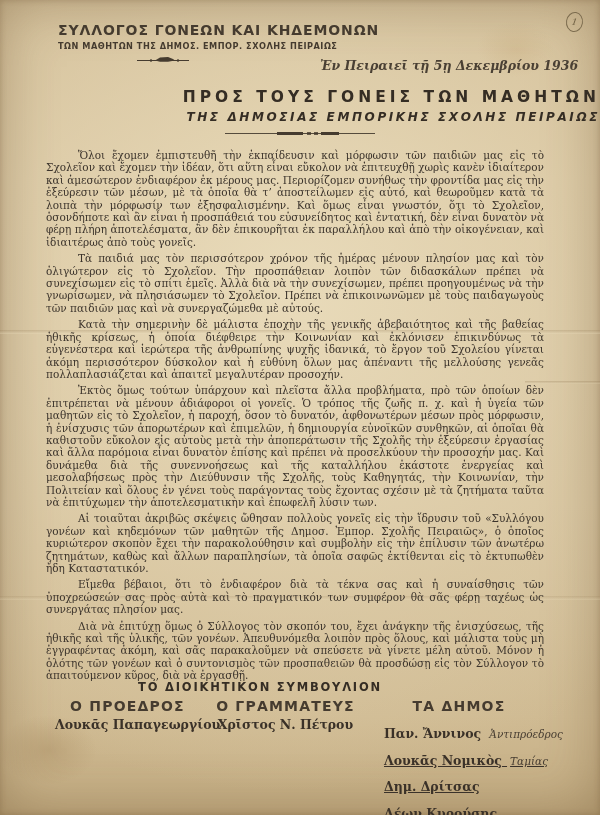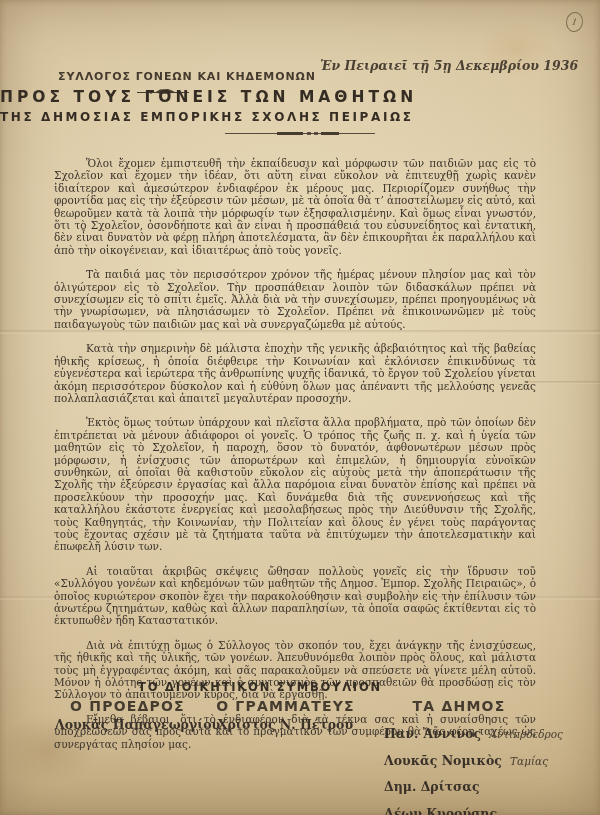--- a/index.html
+++ b/index.html
@@ -29,75 +29,76 @@
     border:1.4px solid rgba(112,96,68,.85);border-radius:50%;
     display:flex;align-items:center;justify-content:center;
     transform:rotate(9deg);
     color:rgba(100,85,58,.9);font:italic 9px/1 "DejaVu Serif",serif;
   }
   
   .letterhead{
     position:absolute;left:58px;top:22px;width:210px;text-align:center;
     font-family:"DejaVu Sans",sans-serif;font-weight:bold;color:#453b2f;
   }
-  .lh1{font-size:11px;letter-spacing:.9px;white-space:nowrap;margin-top:48px;}
+  .lh1{font-size:14px;letter-spacing:.9px;white-space:nowrap;}
   .lh2{font-size:8.2px;letter-spacing:.5px;white-space:nowrap;margin-top:3px;}
   .lh-flourish{display:block;margin:4px auto 0 auto;}
   
   .dateline{
     position:absolute;left:320px;top:58px;width:200px;text-align:center;
     font:italic bold 12.5px/1.2 "DejaVu Serif",serif;color:#4a4034;white-space:nowrap;
   }
   
-  .title-block{position:absolute;left:0;top:88px;width:600px;text-align:left;
+  .title-block{position:absolute;left:0;top:88px;width:600px;text-align:right;
     font-family:"DejaVu Sans",sans-serif;font-weight:bold;color:#352d24;}
   .t1{font-size:15.5px;letter-spacing:4px;white-space:nowrap;}
-  .t2{font-size:12px;letter-spacing:2.6px;white-space:nowrap;margin-top:4px;}
+  .t2{font-size:12px;letter-spacing:2.6px;white-space:nowrap;margin-top:4px;font-style:italic;}
   .title-divider{display:block;margin:6px auto 0 auto;}
   
   .body{
     position:absolute;left:42px;top:145px;width:506px;
     font-size:10.5px;line-height:12.4px;text-align:justify;color:#3b332b;
   }
-  .body p{margin:12px;text-indent:32px;}
+  .body p{margin:4px;text-indent:32px;}
   
   .board-heading{
     position:absolute;left:0;top:680px;width:520px;text-align:center;
     font-family:"DejaVu Sans",sans-serif;font-weight:bold;font-size:11.5px;
     letter-spacing:1.8px;color:#352d24;white-space:nowrap;
   }
   .sig-label{
     font-family:"DejaVu Sans",sans-serif;font-weight:bold;font-size:14px;
     letter-spacing:1.2px;color:#453b2f;text-align:center;white-space:nowrap;
   }
   .sig-name{font:bold 12.5px/1 "DejaVu Serif",serif;color:#3a3128;white-space:nowrap;}
   .sig-president{position:absolute;left:55px;top:698px;width:145px;text-align:center;}
   .sig-secretary{position:absolute;left:213px;top:698px;width:145px;text-align:center;}
   .sig-members{position:absolute;left:384px;top:698px;width:190px;}
   .sig-members .sig-label{width:150px;}
   .sig-col .sig-name{display:block;margin-top:5px;}
   .member-row{margin-top:13px;line-height:12.5px;white-space:nowrap;}
-  .member-row + .member-row{}
+  .member-row + .member-row{text-decoration:underline;}
   .member-role{font:italic 10.5px/1 "DejaVu Serif",serif;color:#473d31;margin-left:3px;}
 </style>
 </head>
 <body>
 
 <div class="page">
 
   <div class="crease crease-1"></div>
   <div class="crease crease-2"></div>
   <div class="crease crease-3"></div>
 
   <div class="annotation">
     <span>1</span>
   </div>
 
   <header class="letterhead">
     <div class="lh1">ΣΥΛΛΟΓΟΣ ΓΟΝΕΩΝ ΚΑΙ ΚΗΔΕΜΟΝΩΝ</div>
+    <div class="lh2">ΤΩΝ ΜΑΘΗΤΩΝ ΤΗΣ ΔΗΜΟΣ. ΕΜΠΟΡ. ΣΧΟΛΗΣ ΠΕΙΡΑΙΩΣ</div>
     <svg class="lh-flourish" width="56" height="9" viewBox="0 0 56 9">
       <line x1="2" y1="5.5" x2="54" y2="5.5" stroke="#453b2f" stroke-width="1"></line>
       <path d="M20 5.5 L25 2.5 L33 2 L38 4 L40 5.5 L33 6.8 L25 6.8 Z" fill="#453b2f"></path>
       <circle cx="16" cy="5.5" r="1.2" fill="#453b2f"></circle>
       <circle cx="43" cy="5.5" r="1.2" fill="#453b2f"></circle>
     </svg>
   </header>
 
   <div class="dateline">Ἐν Πειραιεῖ τῇ 5ῃ Δεκεμβρίου 1936</div>
 
@@ -112,22 +113,22 @@
       <rect x="96" y="2" width="18" height="3" fill="#453b2f"></rect>
     </svg>
   </div>
 
   <main class="body">
     <p>Ὅλοι ἔχομεν ἐμπιστευθῆ τὴν ἐκπαίδευσιν καὶ μόρφωσιν τῶν παιδιῶν μας εἰς τὸ Σχολεῖον καὶ ἔχομεν τὴν ἰδέαν, ὅτι αὕτη εἶναι εὔκολον νὰ ἐπιτευχθῇ χωρὶς κανὲν ἰδιαίτερον καὶ ἀμεσώτερον ἐνδιαφέρον ἐκ μέρους μας. Περιορίζομεν συνήθως τὴν φροντίδα μας εἰς τὴν ἐξεύρεσιν τῶν μέσων, μὲ τὰ ὁποῖα θὰ τ’ ἀποστείλωμεν εἰς αὐτό, καὶ θεωροῦμεν κατὰ τὰ λοιπὰ τὴν μόρφωσίν των ἐξησφαλισμένην. Καὶ ὅμως εἶναι γνωστόν, ὅτι τὸ Σχολεῖον, ὁσονδήποτε καὶ ἂν εἶναι ἡ προσπάθειά του εὐσυνείδητος καὶ ἐντατική, δὲν εἶναι δυνατὸν νὰ φέρῃ πλήρη ἀποτελέσματα, ἂν δὲν ἐπικουρῆται ἐκ παραλλήλου καὶ ἀπὸ τὴν οἰκογένειαν, καὶ ἰδιαιτέρως ἀπὸ τοὺς γονεῖς.</p>
     <p>Τὰ παιδιά μας τὸν περισσότερον χρόνον τῆς ἡμέρας μένουν πλησίον μας καὶ τὸν ὀλιγώτερον εἰς τὸ Σχολεῖον. Τὴν προσπάθειαν λοιπὸν τῶν διδασκάλων πρέπει νὰ συνεχίσωμεν εἰς τὸ σπίτι ἐμεῖς. Ἀλλὰ διὰ νὰ τὴν συνεχίσωμεν, πρέπει προηγουμένως νὰ τὴν γνωρίσωμεν, νὰ πλησιάσωμεν τὸ Σχολεῖον. Πρέπει νὰ ἐπικοινωνῶμεν μὲ τοὺς παιδαγωγοὺς τῶν παιδιῶν μας καὶ νὰ συνεργαζώμεθα μὲ αὐτούς.</p>
     <p>Κατὰ τὴν σημερινὴν δὲ μάλιστα ἐποχὴν τῆς γενικῆς ἀβεβαιότητος καὶ τῆς βαθείας ἠθικῆς κρίσεως, ἡ ὁποία διέφθειρε τὴν Κοινωνίαν καὶ ἐκλόνισεν ἐπικινδύνως τὰ εὐγενέστερα καὶ ἱερώτερα τῆς ἀνθρωπίνης ψυχῆς ἰδανικά, τὸ ἔργον τοῦ Σχολείου γίνεται ἀκόμη περισσότερον δύσκολον καὶ ἡ εὐθύνη ὅλων μας ἀπέναντι τῆς μελλούσης γενεᾶς πολλαπλασιάζεται καὶ ἀπαιτεῖ μεγαλυτέραν προσοχήν.</p>
     <p>Ἐκτὸς ὅμως τούτων ὑπάρχουν καὶ πλεῖστα ἄλλα προβλήματα, πρὸ τῶν ὁποίων δὲν ἐπιτρέπεται νὰ μένουν ἀδιάφοροι οἱ γονεῖς. Ὁ τρόπος τῆς ζωῆς π. χ. καὶ ἡ ὑγεία τῶν μαθητῶν εἰς τὸ Σχολεῖον, ἡ παροχή, ὅσον τὸ δυνατόν, ἀφθονωτέρων μέσων πρὸς μόρφωσιν, ἡ ἐνίσχυσις τῶν ἀπορωτέρων καὶ ἐπιμελῶν, ἡ δημιουργία εὐνοϊκῶν συνθηκῶν, αἱ ὁποῖαι θὰ καθιστοῦν εὔκολον εἰς αὐτοὺς μετὰ τὴν ἀποπεράτωσιν τῆς Σχολῆς τὴν ἐξεύρεσιν ἐργασίας καὶ ἄλλα παρόμοια εἶναι δυνατὸν ἐπίσης καὶ πρέπει νὰ προσελκύουν τὴν προσοχήν μας. Καὶ δυνάμεθα διὰ τῆς συνεννοήσεως καὶ τῆς καταλλήλου ἑκάστοτε ἐνεργείας καὶ μεσολαβήσεως πρὸς τὴν Διεύθυνσιν τῆς Σχολῆς, τοὺς Καθηγητάς, τὴν Κοινωνίαν, τὴν Πολιτείαν καὶ ὅλους ἐν γένει τοὺς παράγοντας τοὺς ἔχοντας σχέσιν μὲ τὰ ζητήματα ταῦτα νὰ ἐπιτύχωμεν τὴν ἀποτελεσματικὴν καὶ ἐπωφελῆ λύσιν των.</p>
     <p>Αἱ τοιαῦται ἀκριβῶς σκέψεις ὤθησαν πολλοὺς γονεῖς εἰς τὴν ἵδρυσιν τοῦ «Συλλόγου γονέων καὶ κηδεμόνων τῶν μαθητῶν τῆς Δημοσ. Ἐμπορ. Σχολῆς Πειραιῶς», ὁ ὁποῖος κυριώτερον σκοπὸν ἔχει τὴν παρακολούθησιν καὶ συμβολὴν εἰς τὴν ἐπίλυσιν τῶν ἀνωτέρω ζητημάτων, καθὼς καὶ ἄλλων παραπλησίων, τὰ ὁποῖα σαφῶς ἐκτίθενται εἰς τὸ ἐκτυπωθὲν ἤδη Καταστατικόν.</p>
+    <p>Εἴμεθα βέβαιοι, ὅτι τὸ ἐνδιαφέρον διὰ τὰ τέκνα σας καὶ ἡ συναίσθησις τῶν ὑποχρεώσεών σας πρὸς αὐτὰ καὶ τὸ πραγματικόν των συμφέρον θὰ σᾶς φέρῃ ταχέως ὡς συνεργάτας πλησίον μας.</p>
     <p>Διὰ νὰ ἐπιτύχῃ ὅμως ὁ Σύλλογος τὸν σκοπόν του, ἔχει ἀνάγκην τῆς ἐνισχύσεως, τῆς ἠθικῆς καὶ τῆς ὑλικῆς, τῶν γονέων. Ἀπευθυνόμεθα λοιπὸν πρὸς ὅλους, καὶ μάλιστα τοὺς μὴ ἐγγραφέντας ἀκόμη, καὶ σᾶς παρακαλοῦμεν νὰ σπεύσετε νὰ γίνετε μέλη αὐτοῦ. Μόνον ἡ ὁλότης τῶν γονέων καὶ ὁ συντονισμὸς τῶν προσπαθειῶν θὰ προσδώσῃ εἰς τὸν Σύλλογον τὸ ἀπαιτούμενον κῦρος, διὰ νὰ ἐργασθῇ.</p>
-    <p>Εἴμεθα βέβαιοι, ὅτι τὸ ἐνδιαφέρον διὰ τὰ τέκνα σας καὶ ἡ συναίσθησις τῶν ὑποχρεώσεών σας πρὸς αὐτὰ καὶ τὸ πραγματικόν των συμφέρον θὰ σᾶς φέρῃ ταχέως ὡς συνεργάτας πλησίον μας.</p>
   </main>
 
   <div class="board-heading">ΤΟ ΔΙΟΙΚΗΤΙΚΟΝ ΣΥΜΒΟΥΛΙΟΝ</div>
 
   <div class="sig-col sig-president">
     <div class="sig-label">Ο ΠΡΟΕΔΡΟΣ</div>
     <span class="sig-name">Λουκᾶς Παπαγεωργίου</span>
   </div>
 
   <div class="sig-col sig-secretary">

